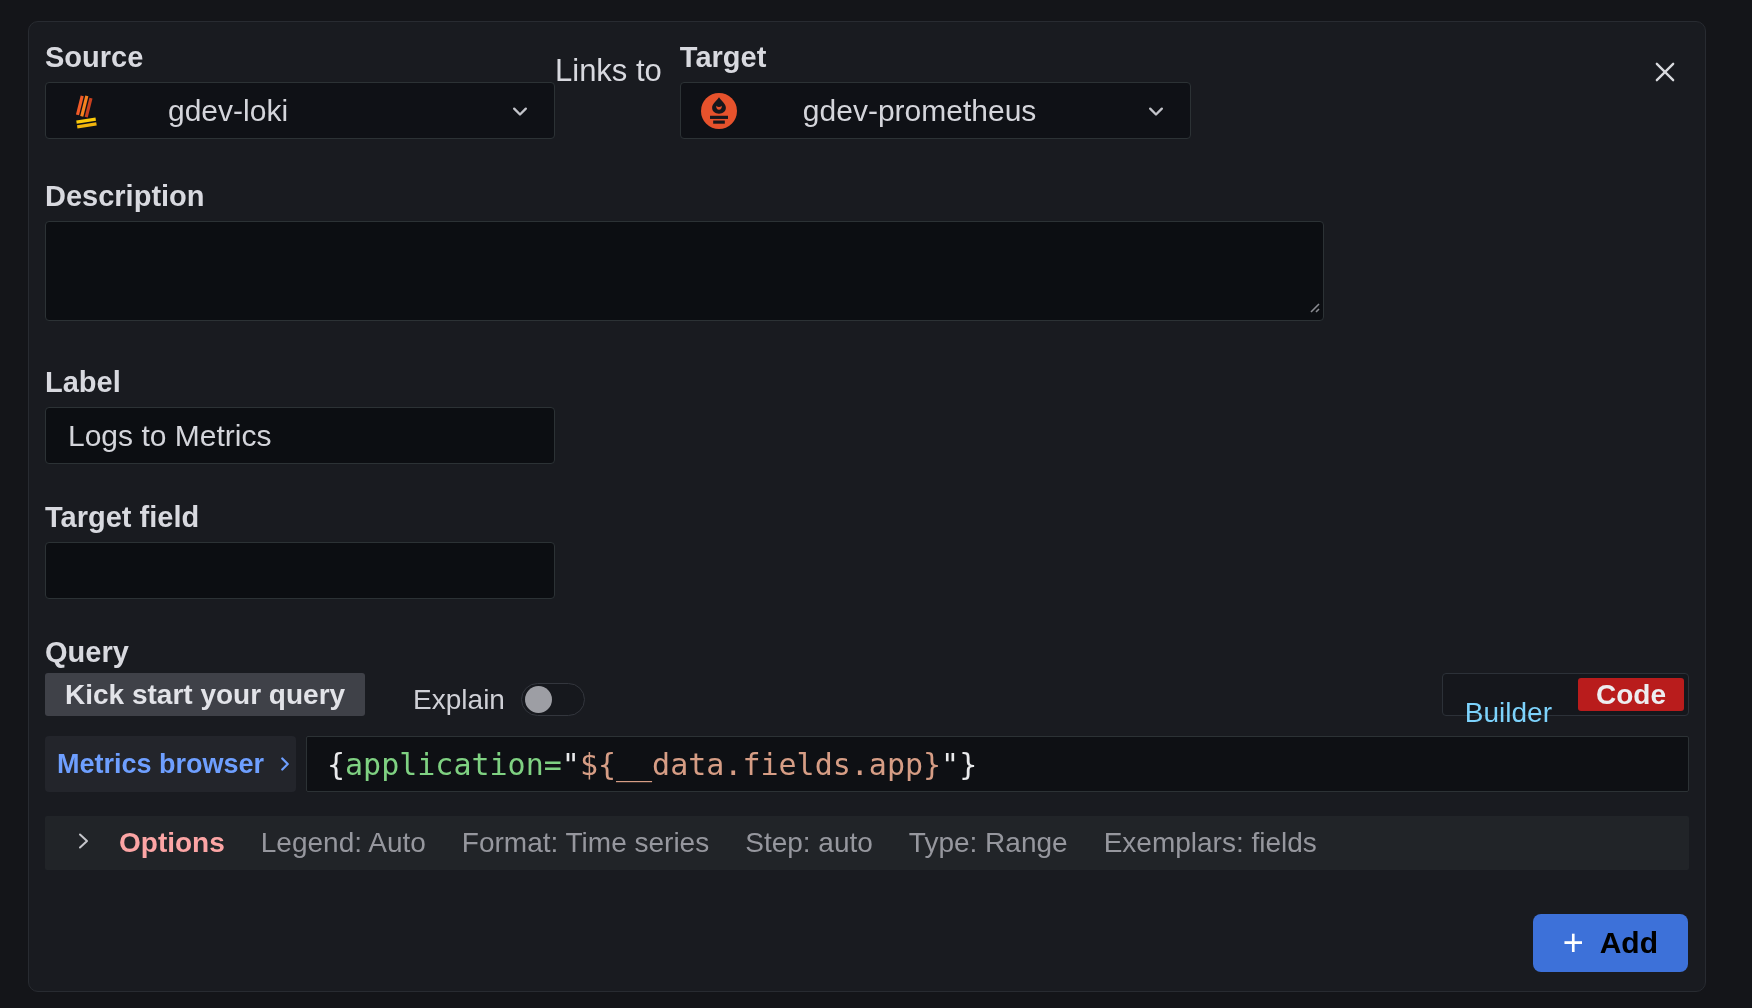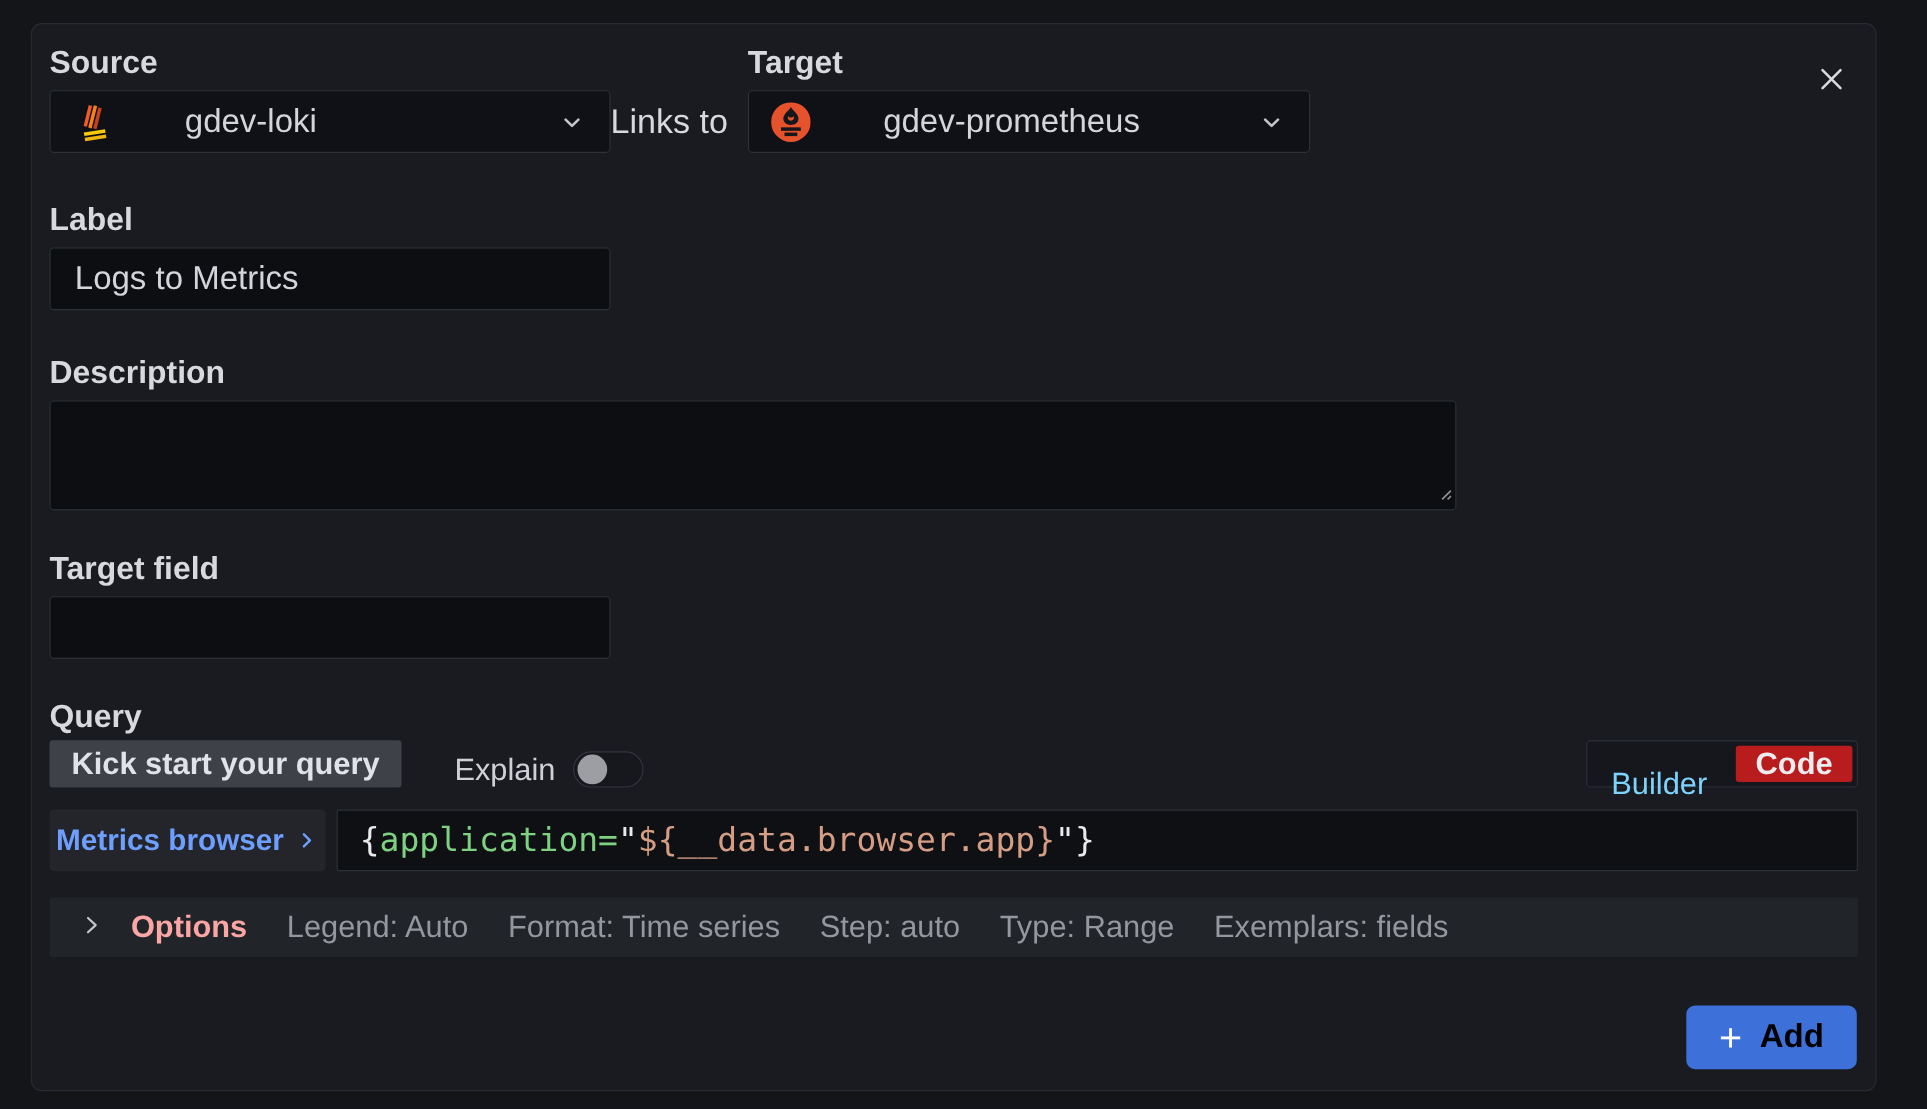--- a/index.html
+++ b/index.html
@@ -7,21 +7,21 @@
               font-family:"Liberation Sans", sans-serif; }
 
   .panel { position:absolute; left:28px; top:21px; width:1678px; height:971px;
            background:#191b20; border:1px solid #282b31; border-radius:10px;
            padding:20px 16px; }
 
   .field-label { font-size:29px; line-height:30px; font-weight:600; color:#d8d9df;
                  margin-bottom:10px; }
 
   
-  .header-row { display:flex; align-items:flex-end; }
+  .header-row { display:flex; }
   .col { display:flex; flex-direction:column; }
   .src-col { width:510px; }
   .tgt-col { width:511px; }
   .links-to { margin-right:18px; height:57px; display:flex;
               align-items:center; font-size:31px; color:#d8d9df; }
 
   .select { height:57px; background:#0f1116; border:1px solid #2c3235; border-radius:4px;
             display:flex; align-items:center; padding:0 20px; cursor:pointer;gap:44px; }
   .select .ds-icon { width:36px; height:36px; margin-right:22px; flex:0 0 auto; }
   .select .sel-text { flex:1; font-size:30px; color:#d4d5db; }
@@ -59,21 +59,21 @@
   .toolbar .spacer { flex:1; }
   .mode-group { display:flex; align-items:stretch; height:43px; border:1px solid #2c3138;
                 border-radius:4px; background:#15171c; }
   .mode-btn { display:flex; align-items:center; padding:0 22px; font-size:28px;
               color:#7dd3fc; font-weight:400; cursor:pointer;margin-top:37px; }
   .mode-btn.selected { background:#b91c1c; border-radius:3px; margin:4px; padding:0 18px;
               color:#ededf0; font-weight:700; }
 
   .query-row { display:flex; margin-top:20px; height:56px; }
   .metrics-browser { width:251px; background:#23252b; border-radius:4px; margin-right:10px;
-              display:flex; align-items:center; justify-content:center; cursor:pointer; }
+              display:flex; align-items:center; justify-content:flex-end; cursor:pointer; }
   .metrics-browser span { font-size:27px; font-weight:600; color:#6e9fff; }
   .metrics-browser svg { margin-left:10px; }
   .query-input { flex:1; background:#0e1014; border:1px solid #2c3235; border-radius:2px;
               display:flex; align-items:center; padding:0 20px; cursor:text; }
   .query-input code { font-family:"DejaVu Sans Mono", monospace; font-size:30px; }
 
   .options-row { margin-top:24px; height:54px; background:#212428; border-radius:2px;
               display:flex; align-items:center; padding:0 26px; }
   .options-toggle { display:flex; align-items:center; cursor:pointer; }
   .options-toggle .opt-title { margin-left:24px; font-size:28px; font-weight:700; color:#fca5a5; }
@@ -142,35 +142,35 @@
         <span class="sel-text">gdev-prometheus</span>
         <span class="chev">
           <svg width="28" height="28" viewBox="0 0 24 24">
               <path d="M7 10 L12 15 L17 10" stroke="#c3c4ca" stroke-width="2" fill="none" stroke-linecap="round" stroke-linejoin="round"></path>
             </svg>
         </span>
       </div>
     </div>
   </div>
 
-  <div class="section">
-    <div class="field-label">Label</div>
-    <input class="text-input" type="text" value="Logs to Metrics" style="">
-  </div>
-
   <div class="section desc">
     <div class="field-label">Description</div>
     <div class="textarea-wrap">
       <textarea class="desc-area" style=""></textarea>
       <span class="resize-handle">
         <svg width="16" height="16" viewBox="0 0 16 16">
             <path d="M14 6 L6 14 M14 11 L11 14" stroke="#8a8b91" stroke-width="1.6"></path>
           </svg>
       </span>
     </div>
+  </div>
+
+  <div class="section">
+    <div class="field-label">Label</div>
+    <input class="text-input" type="text" value="Logs to Metrics" style="">
   </div>
 
   <div class="section tfield">
     <div class="field-label">Target field</div>
     <input class="text-input" type="text" value="" style="">
   </div>
 
   <div class="query-section">
     <div class="field-label">Query</div>
 
@@ -188,21 +188,21 @@
     </div>
 
     <div class="query-row">
       <div class="metrics-browser">
         <span>Metrics browser</span>
         <svg width="22" height="22" viewBox="0 0 24 24">
             <path d="M9 6 L15 12 L9 18" stroke="#6e9fff" stroke-width="2.4" fill="none" stroke-linecap="round" stroke-linejoin="round"></path>
           </svg>
       </div>
       <div class="query-input">
-        <code><span style="color: rgb(233, 234, 236);">{</span><span style="color: rgb(127, 209, 130);">application=</span><span style="color: rgb(233, 234, 236);">"</span><span style="color: rgb(214, 157, 133);">${__data.browser.app}</span><span style="color: rgb(233, 234, 236);">"}</span></code>
+        <code><span style="color: rgb(233, 234, 236);">{</span><span style="color: rgb(127, 209, 130);">application=</span><span style="color: rgb(233, 234, 236);">"</span><span style="color: rgb(214, 157, 133);">${__data.fields.app}</span><span style="color: rgb(233, 234, 236);">"}</span></code>
       </div>
     </div>
 
     <div class="options-row">
       <div class="options-toggle">
         <span>
           <svg width="24" height="24" viewBox="0 0 24 24">
               <path d="M9 5.5 L16 12 L9 18.5" stroke="#c5c6cb" stroke-width="2" fill="none" stroke-linecap="round" stroke-linejoin="round"></path>
             </svg>
         </span>

